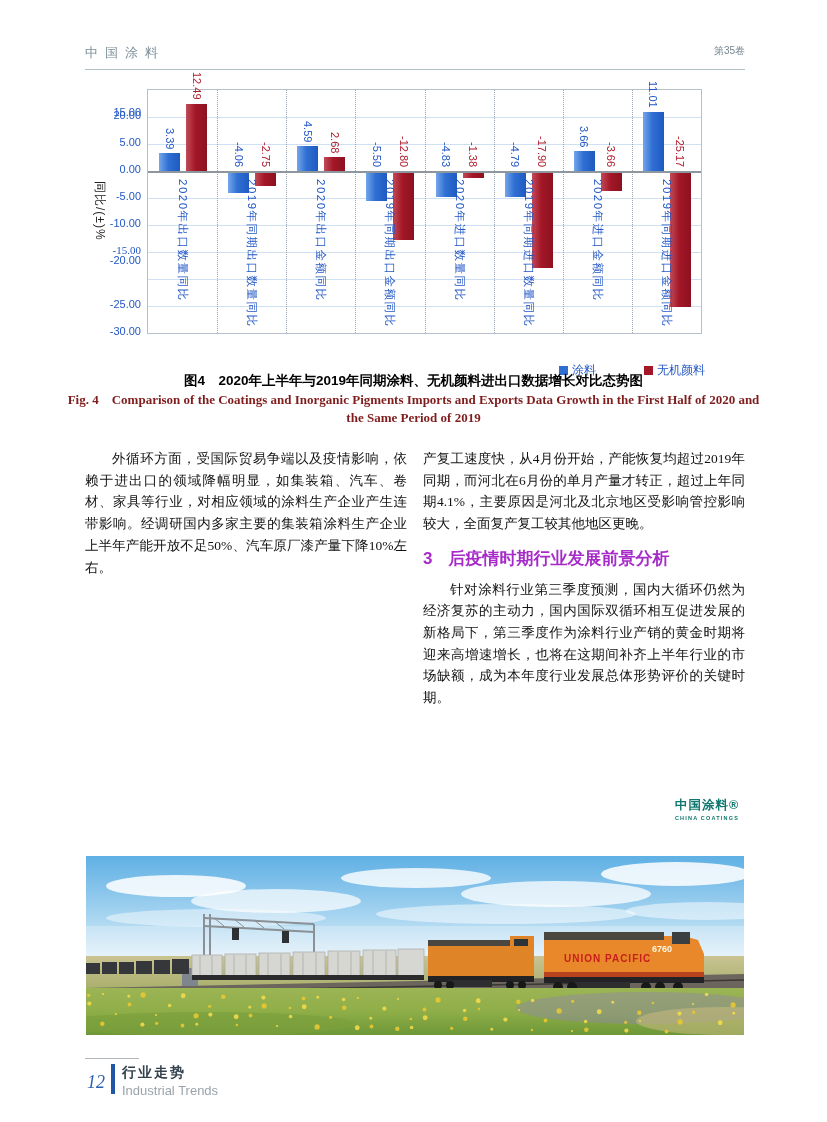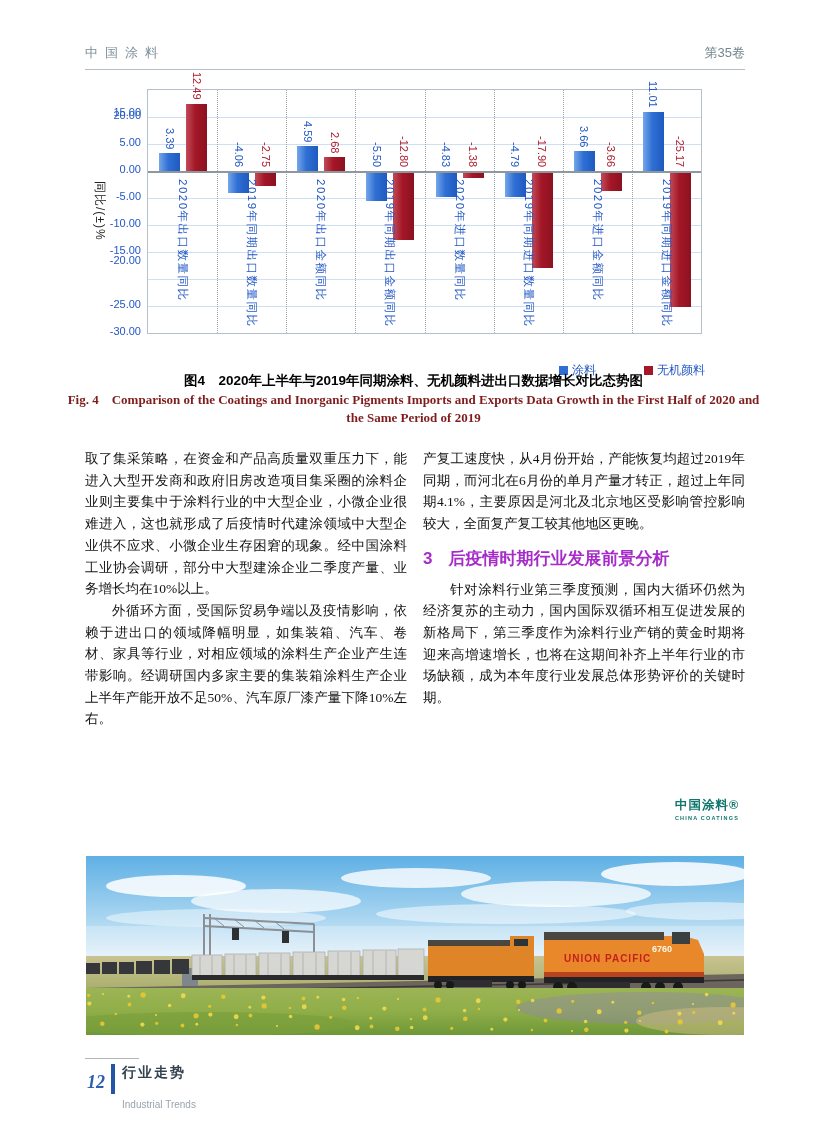--- a/index.html
+++ b/index.html
@@ -2,21 +2,21 @@
 <html><head>
 <meta charset="utf-8">
 <style>
   html,body{margin:0;padding:0;}
   body{width:827px;height:1122px;position:relative;background:#ffffff;overflow:hidden;
        font-family:"Liberation Sans",sans-serif;}
   
   .header{position:absolute;left:85px;right:82px;top:44px;padding-bottom:7px;
           border-bottom:1px solid #b2bfc7;display:flex;justify-content:space-between;}
   .journal-name{font-size:13px;color:#7d909b;letter-spacing:7px;}
-  .volume{font-size:13px;color:#74868f;}
+  .volume{font-size:10px;color:#74868f;}
   
   #chart{position:absolute;left:85px;top:86px;width:620px;height:292px;}
   #chart .plot{position:absolute;border:1px solid #b6c0ca;background:#fff;}
   .gridline{position:absolute;left:0;right:0;height:1px;background:#cfe0f2;}
   .zeroline{position:absolute;left:0;right:0;height:2px;background:#8f979e;z-index:3;}
   .vsep{position:absolute;top:0;bottom:0;width:0;border-left:1px dotted #98a4b0;}
   .bar{position:absolute;z-index:2;}
   .ytick{position:absolute;width:48px;left:8px;text-align:right;font-size:11px;color:#2257c5;}
   .vlabel,.clabel,.ytitle{position:absolute;transform-origin:0 0;transform:rotate(90deg);
        white-space:nowrap;font-size:11px;z-index:4;}
@@ -42,25 +42,25 @@
   
   .logo{position:absolute;top:797px;left:666px;width:82px;text-align:center;color:#0f766e;}
   .logo .cn{font-weight:bold;font-size:12.5px;letter-spacing:1px;}
   .logo .en{font-weight:bold;font-size:5.5px;letter-spacing:1.2px;margin-top:1px;}
   
   .photo{position:absolute;top:856px;left:86px;width:658px;height:179px;overflow:hidden;}
   
   .footer{position:absolute;left:85px;top:1058px;}
   .footer-tick{width:54px;height:1px;background:#b0b8be;margin-bottom:5px;}
   .footer-row{display:flex;align-items:flex-start;}
-  .pageno{font-family:"Liberation Serif",serif;font-style:italic;font-weight:bold;
+  .pageno{font-family:"Liberation Serif",serif;font-style:italic;font-weight:normal;
       font-size:18px;color:#2a5fb0;margin:8px 6px 0 2px;}
   .footer-bar{width:4px;height:30px;background:#2257a8;margin-right:7px;}
   .footer-text .cn{font-weight:bold;font-size:14px;color:#33424e;letter-spacing:2px;}
-  .footer-text .en{font-size:10px;color:#9aa4ac;margin-top:17px;}
+  .footer-text .en{font-size:13px;color:#9aa4ac;margin-top:1px;}
 </style>
 </head>
 <body>
 
 <div class="header">
   <span class="journal-name">中国涂料</span>
   <span class="volume">第35卷</span>
 </div>
 
 <div id="chart">
@@ -120,21 +120,21 @@
       <div class="bar" style="left: 521.875px; width: 21px; background: linear-gradient(90deg, rgb(194, 74, 88), rgb(163, 23, 39) 45%, rgb(140, 17, 32)); top: 83px; height: 133.918px;"></div>
       <div class="vlabel" style="color: rgb(176, 32, 48); top: 46px; left: 538.375px;">-25.17</div>
       <div class="clabel" style="top: 89px; left: 525.938px;">2019年同期进口金额同比</div>
     </div>
     <div class="ytick" style="top: -4px; margin-top: 24px;">15.00</div>
     <div class="ytick" style="top: 23px;">20.00</div>
     <div class="ytick" style="top: 50px;">5.00</div>
     <div class="ytick" style="top: 77px;">0.00</div>
     <div class="ytick" style="top: 104px;">-5.00</div>
     <div class="ytick" style="top: 131px;">-10.00</div>
-    <div class="ytick" style="top: 158px;">-15.00</div>
+    <div class="ytick" style="top: 158px; font-family: Liberation Serif, serif;">-15.00</div>
     <div class="ytick" style="top: 168px;">-20.00</div>
     <div class="ytick" style="top: 212px;">-25.00</div>
     <div class="ytick" style="top: 239px;">-30.00</div>
     <div class="ytitle" style="top: 94.5px; left: 22.5px;">同比/(±)%</div>
     <div class="legend" style="top: 276px; justify-content: flex-end;">
       <div class="legend-item">
         <div class="sw" style="background: rgb(47, 111, 211);"></div>
         <div class="lt">涂料</div>
       </div>
       <div class="legend-item">
@@ -142,21 +142,20 @@
         <div class="lt">无机颜料</div>
       </div>
     </div>
   </div>
 
 <div class="caption-cn">图4　2020年上半年与2019年同期涂料、无机颜料进出口数据增长对比态势图</div>
 <div class="caption-en">Fig. 4　Comparison of the Coatings and Inorganic Pigments Imports and Exports Data Growth in the First Half of 2020 and the Same Period of 2019</div>
 
 <div class="columns">
   <div class="col">
-      <p class="para">取了集采策略，在资金和产品高质量双重压力下，能进入大型开发商和政府旧房改造项目集采圈的涂料企业则主要集中于涂料行业的中大型企业，小微企业很难进入，这也就形成了后疫情时代建涂领域中大型企业供不应求、小微企业生存困窘的现象。经中国涂料工业协会调研，部分中大型建涂企业二季度产量、业务增长均在10%以上。</p>
       <p class="para ind">外循环方面，受国际贸易争端以及疫情影响，依赖于进出口的领域降幅明显，如集装箱、汽车、卷材、家具等行业，对相应领域的涂料生产企业产生连带影响。经调研国内多家主要的集装箱涂料生产企业上半年产能开放不足50%、汽车原厂漆产量下降10%左右。</p>
     </div>
   <div class="col">
     <div>
         <p class="para">产复工速度快，从4月份开始，产能恢复均超过2019年同期，而河北在6月份的单月产量才转正，超过上年同期4.1%，主要原因是河北及北京地区受影响管控影响较大，全面复产复工较其他地区更晚。</p>
       </div>
     <div class="section-heading">
       <span>3</span>
       <span>后疫情时期行业发展前景分析</span>
     </div>

